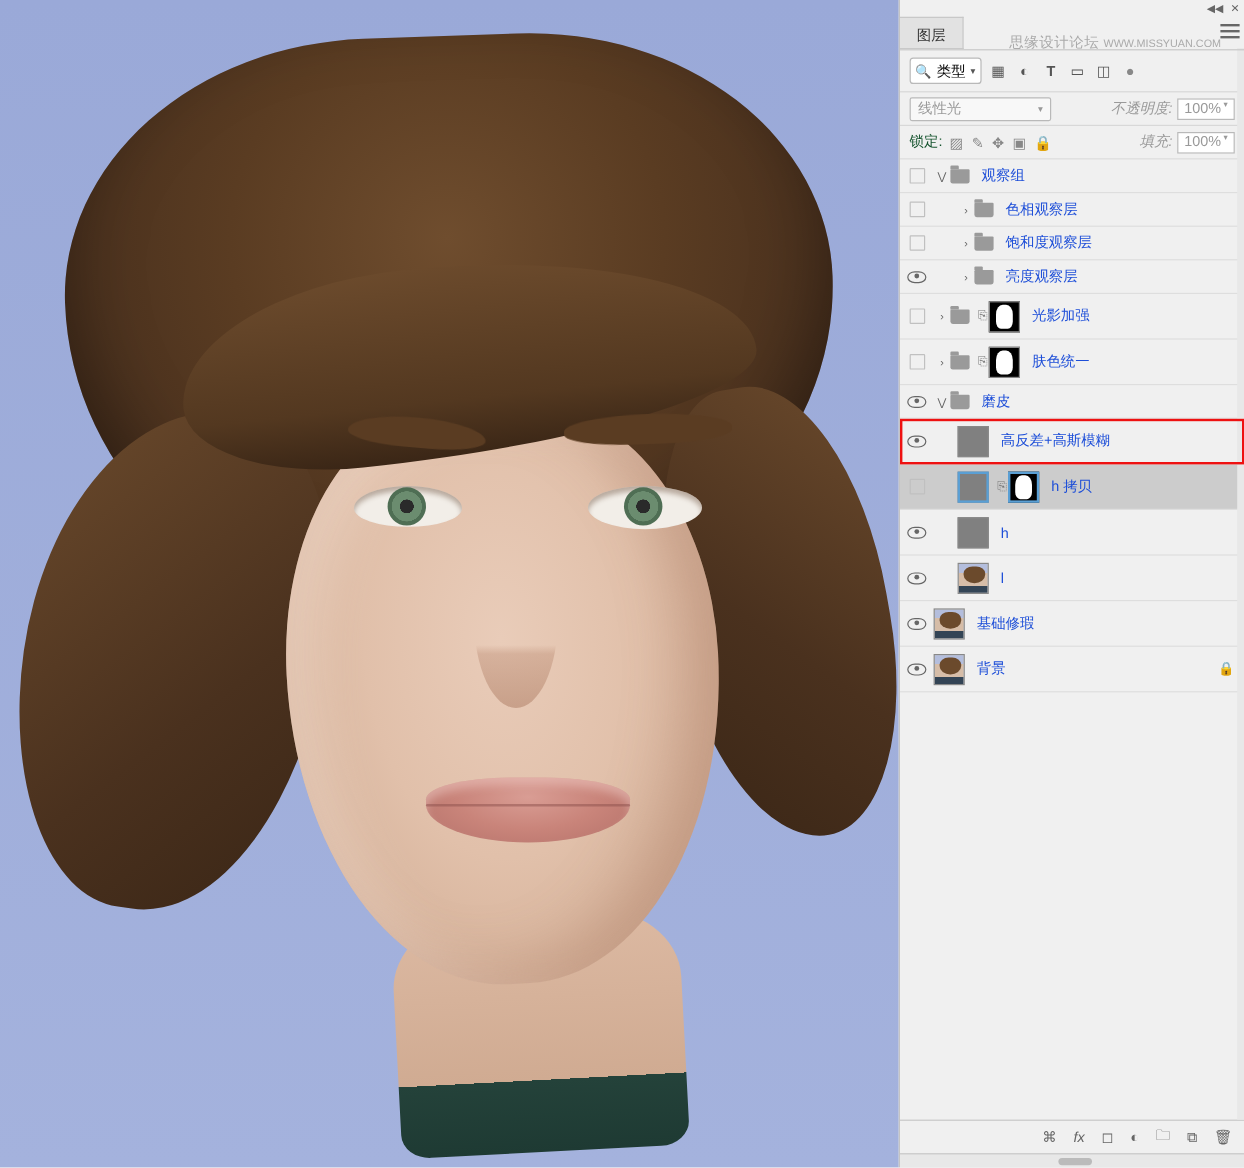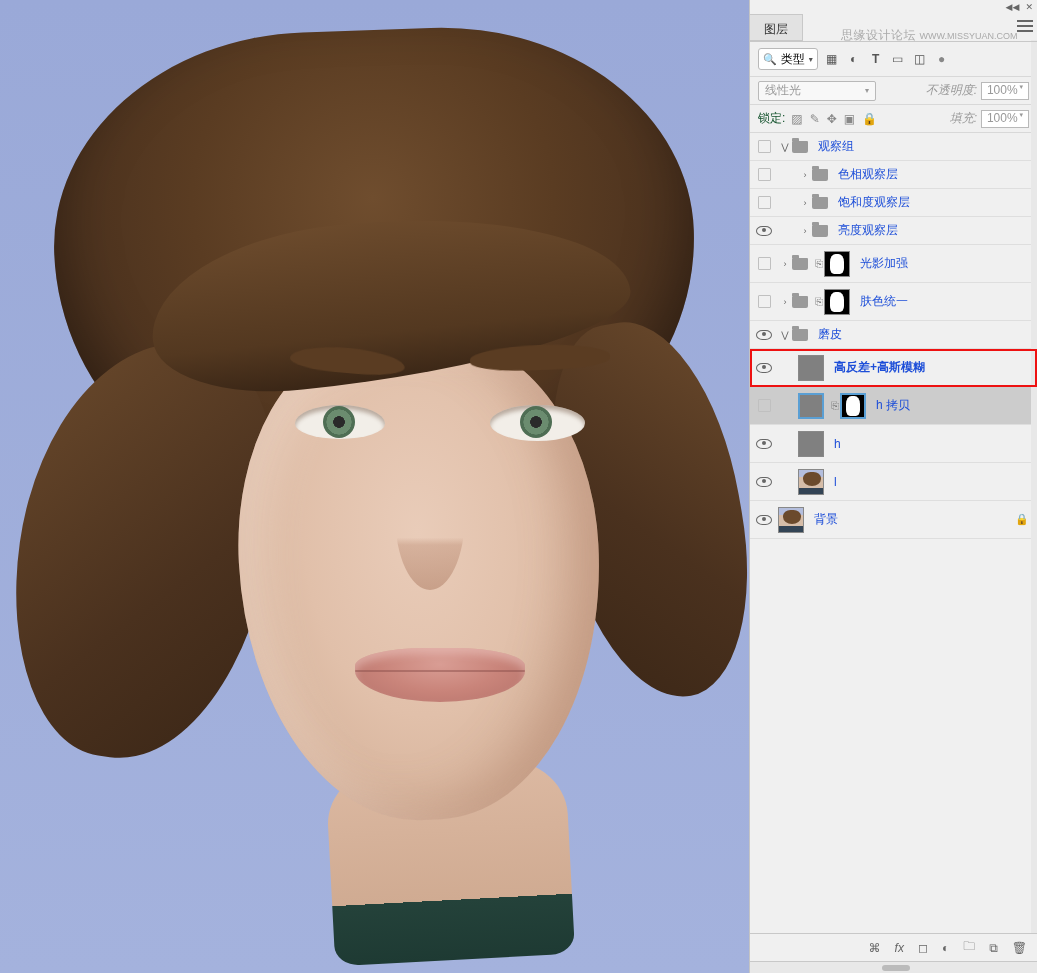--- a/index.html
+++ b/index.html
@@ -62,21 +62,21 @@
   .thumb.gray { background: #808080; }
   .thumb.mask { background: #000; }
   .thumb.mask:after { content: ""; width: 14px; height: 20px; background: #fff; border-radius: 40% 40% 30% 30%; }
   .thumb.photo { background: linear-gradient(180deg, #b4bedd 0 30%, #d6bda8 30% 75%, #345 75% 100%); position: relative; }
   .thumb.photo:after { content: ""; position: absolute; top: 2px; left: 4px; width: 18px; height: 14px; background: #6b4a2c; border-radius: 50% 50% 60% 60%; }
   .link-i { width: 10px; font-size: 10px; color: #777; text-align: center; }
   .lname { color: #1d4ed8; margin-left: 4px; }
   .lock-ind { margin-left: auto; width: 14px; height: 14px; display: flex; align-items: center; justify-content: center; color: #777; font-size: 11px; }
   .layer.selected { background: #cccccc; }
   .layer.selected .thumb { border: 2px solid #5a9fd4; }
-  .layer.highlighted { outline: 2px solid #e11; outline-offset: -2px; position: relative; z-index: 2; font-weight: bold; }
+  .layer.highlighted { outline: 2px solid #e11; outline-offset: -2px; position: relative; z-index: 2; }
 
   .bottom { height: 28px; border-top: 1px solid #c8c8c8; display: flex; align-items: center; justify-content: flex-end; gap: 14px; padding: 0 10px; color: #666; }
   .bottom span { cursor: pointer; font-size: 12px; }
   .scroll-bot { height: 12px; background: #e8e8e8; border-top: 1px solid #c8c8c8; position: relative; }
   .scroll-bot:after { content: ""; position: absolute; left: 46%; width: 28px; height: 6px; top: 3px; background: #bbb; border-radius: 3px; }
   .vscroll { position: absolute; right: 0; top: 40px; bottom: 40px; width: 6px; background: #e8e8e8; }
 </style>
 </head>
 <body>
 
@@ -258,20 +258,27 @@
 
     <div class="layer">
       <div class="vis">
           <div class="eye"></div>
         </div>
       <div class="indent1"></div>
       <div class="thumb photo"></div>
       <span class="lname">l</span>
     </div>
 
+    <div class="layer">
+      <div class="vis">
+          <div class="eye"></div>
+        </div>
+      <div class="thumb photo"></div>
+      <span class="lname">基础修瑕</span>
+    </div>
 
     <div class="layer">
       <div class="vis">
           <div class="eye"></div>
         </div>
       <div class="thumb photo"></div>
       <span class="lname">背景</span>
       <div class="lock-ind">🔒</div>
     </div>
 

